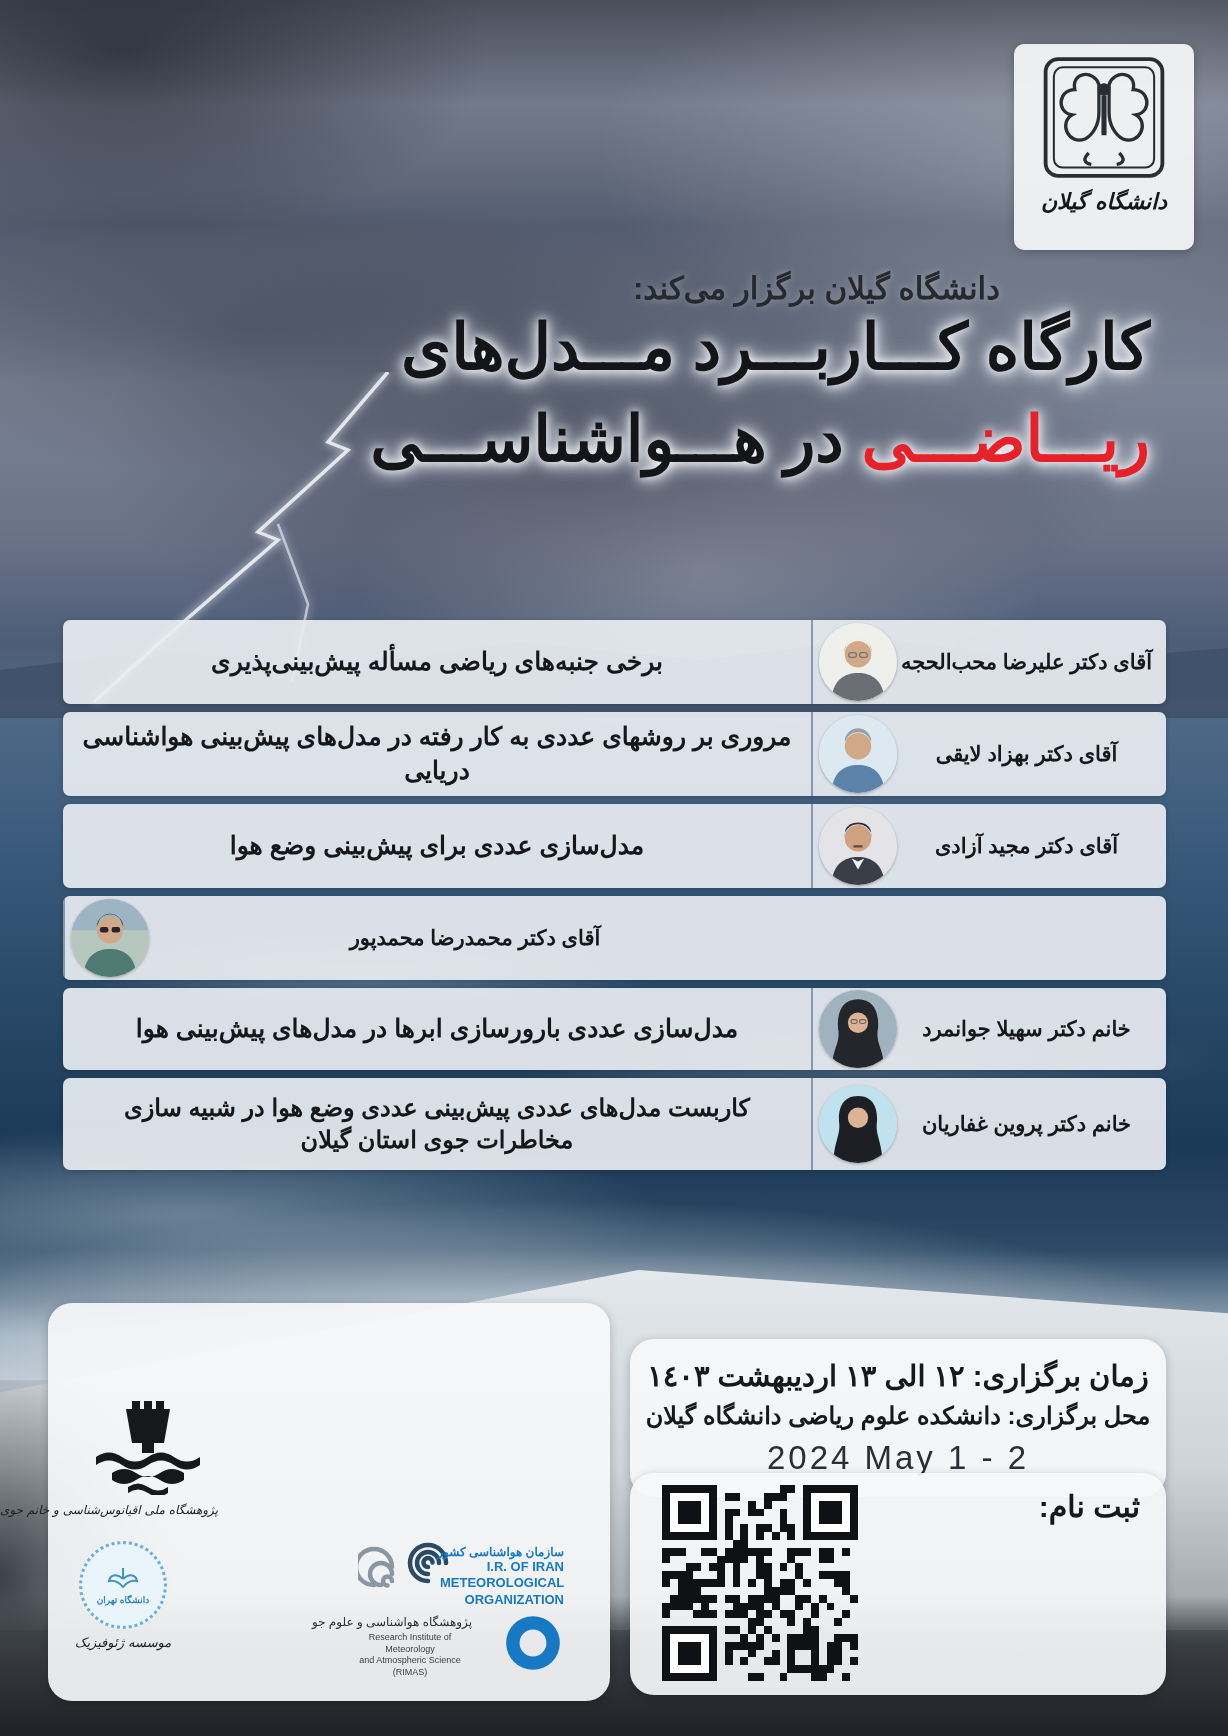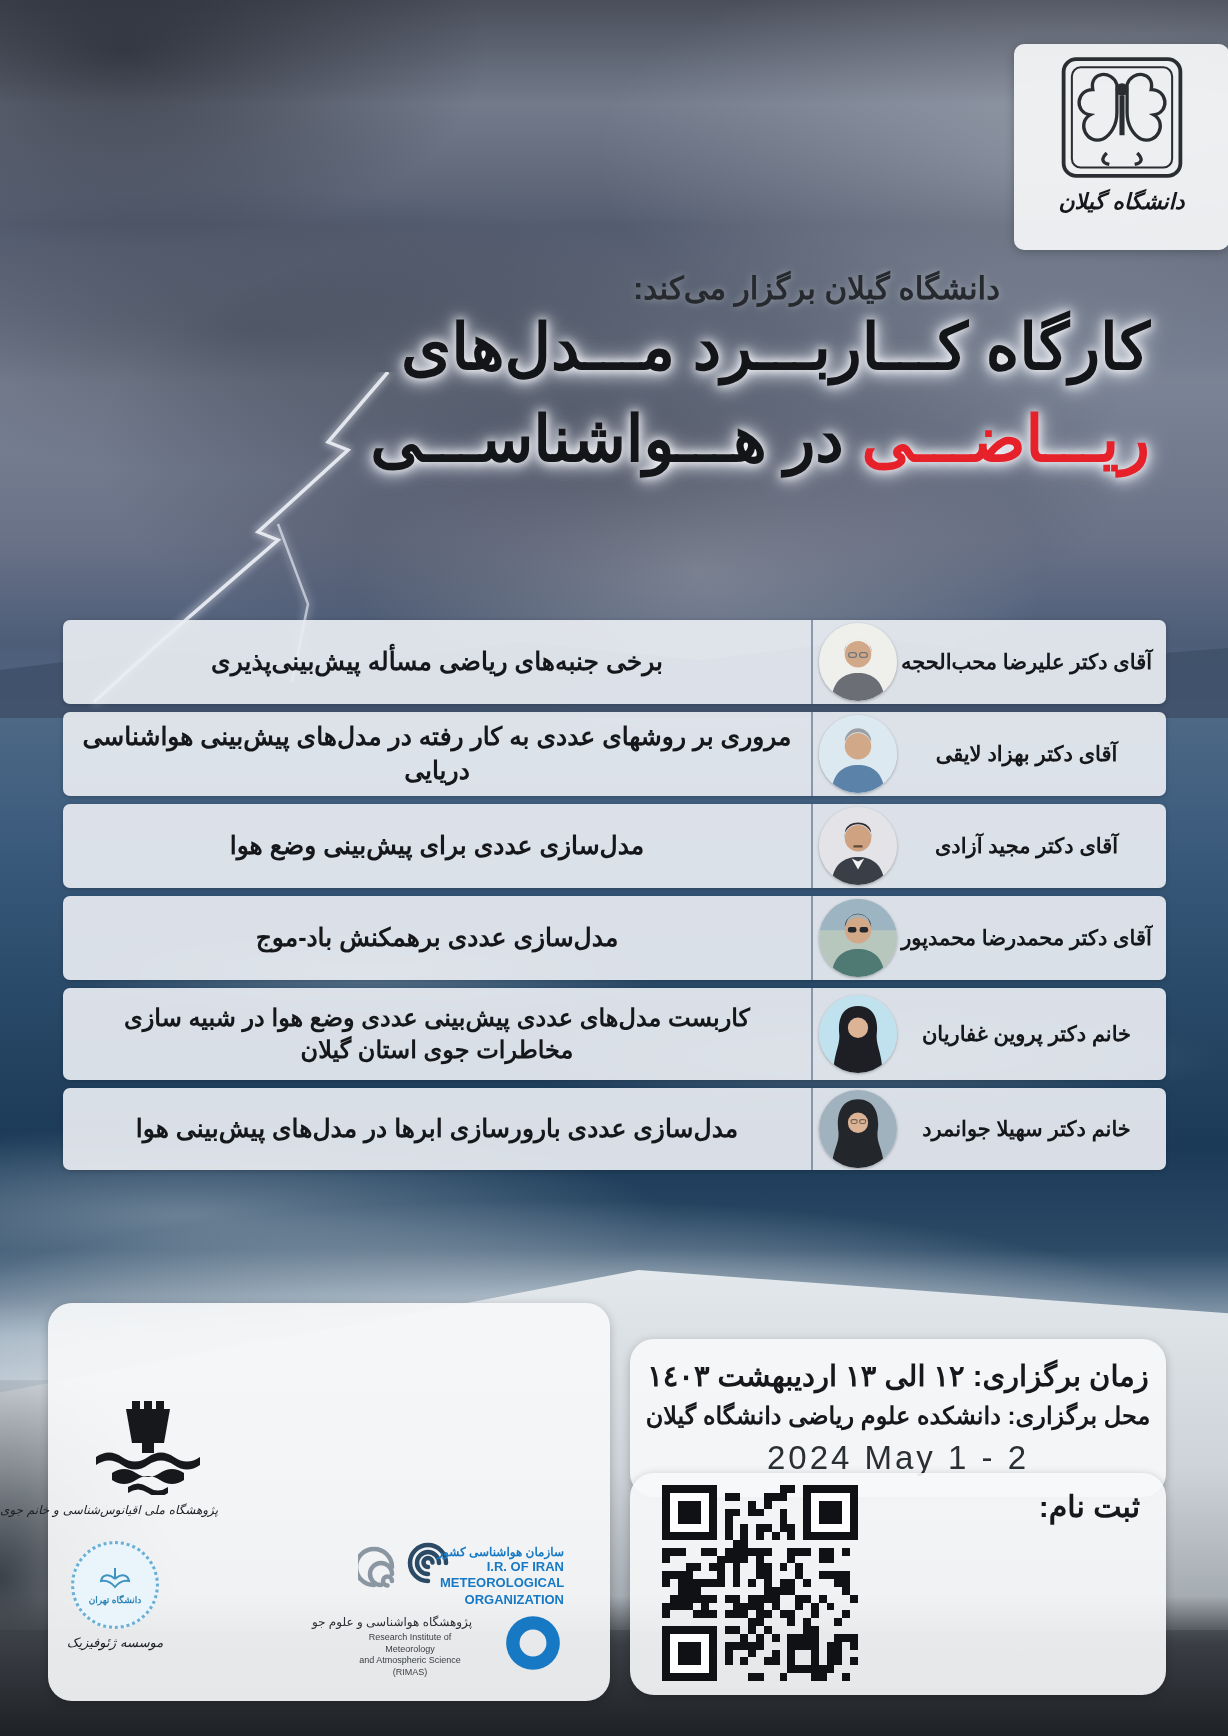--- a/index.html
+++ b/index.html
@@ -30,21 +30,21 @@
     background:linear-gradient(180deg,#e3e8ec, #cdd3d8 55%, #9aa1a8);
     clip-path:polygon(0 34%, 52% 0, 100% 12%, 100% 100%, 0 100%);}
   .rocks{position:absolute;left:0;top:1596px;width:1228px;height:140px;z-index:2;
     background:linear-gradient(180deg, rgba(58,62,68,0), #3a3e44 35%, #1e2125);}
   .rockcorner{position:absolute;left:0;top:1380px;width:260px;height:330px;z-index:1;
     background:radial-gradient(ellipse 240px 300px at 0% 60%, rgba(40,46,54,.85), transparent 75%);}
   svg.mountains{position:absolute;left:0;top:628px;z-index:1;}
   svg.lightning{position:absolute;left:36px;top:372px;z-index:2;}
 
   
-  .uog-box{position:absolute;left:1014px;top:44px;width:215px;height:206px;z-index:5;
+  .uog-box{position:absolute;left:1014px;top:44px;width:180px;height:206px;z-index:5;
     background:rgba(245,246,248,.93);border-radius:10px;box-shadow:0 2px 10px rgba(0,0,0,.25);
     display:flex;flex-direction:column;align-items:center;}
   .uog-emblem{margin-top:10px;}
   .uog-name{font-family:"DejaVu Serif",serif;font-style:italic;font-weight:bold;
     font-size:22px;color:#15171c;margin-top:2px;}
 
   
   .intro{position:absolute;right:228px;top:270px;z-index:5;direction:rtl;
     font-size:31px;font-weight:600;color:#26292e;
     text-shadow:0 0 8px rgba(255,255,255,.35);}
@@ -90,21 +90,21 @@
 
   .reg-label{position:absolute;right:26px;top:16px;direction:rtl;
     font-size:30px;font-weight:bold;color:#17181c;}
   .qr{position:absolute;left:32px;top:12px;width:196px;height:196px;}
 
   
   .logo-item{position:absolute;text-align:center;}
   .inio{left:30px;top:88px;width:140px;}
   .inio-cap{font-family:"DejaVu Serif",serif;font-style:italic;font-size:12px;
     color:#1c1f24;margin-top:4px;white-space:nowrap;}
-  .geo{left:12px;top:238px;width:110px;}
+  .geo{left:20px;top:238px;width:110px;}
   .geo-circle{width:82px;height:82px;margin:0 auto;border-radius:50%;
     border:3px dotted #69aed4;background:#eaf5fb;display:flex;flex-direction:column;
     align-items:center;justify-content:center;color:#2f86b8;}
   .geo-badge{font-size:9px;font-weight:bold;direction:rtl;color:#2f86b8;line-height:1.2;}
   .geo-cap{font-family:"DejaVu Serif",serif;font-style:italic;font-size:13px;color:#1c1f24;margin-top:6px;}
   .windsim{left:102px;top:266px;width:200px;text-align:left;}
   .ws-word{font-size:41px;font-style:italic;font-weight:600;line-height:1;}
   .ws-wind{color:#15505e;}
   .ws-sim{color:#a4bac6;font-weight:400;}
   .ws-power{font-size:20px;font-weight:bold;letter-spacing:13px;color:#27b47e;margin:2px 0 0 6px;}
@@ -225,73 +225,70 @@
             <circle cx="50" cy="40" r="17" fill="#cfa282"></circle>
             <path d="M32,40 a18,18 0 0 1 36,0 l-2,-11 a17,14 0 0 0 -32,0 Z" fill="#2f2f33"></path>
             <rect x="44" y="49" width="12" height="3" rx="1.5" fill="#5c4a3d"></rect>
               </svg>
         </div>
           </div>
         </div>
     </div>
 
     <div class="t-row r-std">
-      <div class="cell">
-          <div class="talk-title">مدل‌سازی عددی برهمکنش باد-موج</div>
-        </div>
       <div class="cell spk">
           <div class="spk-inner">
         <div class="spk-name">آقای دکتر محمدرضا محمدپور</div>
         <div class="avatar">
           <svg width="78" height="78" viewBox="0 0 100 100">
                 <rect width="100" height="100" fill="#b7c7be"></rect>
             <rect x="0" y="0" width="100" height="40" fill="#9db4c2"></rect>
             <path d="M16,102 C16,74 32,64 50,64 C68,64 84,74 84,102 Z" fill="#4e7a73"></path>
             <circle cx="50" cy="40" r="17" fill="#d2a988"></circle>
             <path d="M33,36 a17,17 0 0 1 34,0 l-3,-8 a15,13 0 0 0 -28,0 Z" fill="#3c3833"></path>
             <rect x="37" y="36" width="11" height="7" rx="3" fill="#23262b"></rect>
             <rect x="52" y="36" width="11" height="7" rx="3" fill="#23262b"></rect>
               </svg>
         </div>
           </div>
         </div>
     </div>
 
-    <div class="t-row r-tall">
-      <div class="cell">
-          <div class="talk-title">کاربست مدل‌های عددی پیش‌بینی عددی وضع هوا در شبیه سازی مخاطرات جوی استان گیلان</div>
-        </div>
-      <div class="cell spk">
-          <div class="spk-inner">
-        <div class="spk-name">خانم دکتر پروین غفاریان</div>
-        <div class="avatar">
-          <svg width="78" height="78" viewBox="0 0 100 100">
-                <rect width="100" height="100" fill="#bfe2ee"></rect>
-            <path d="M50,14 C28,14 24,34 26,50 C27,66 20,70 18,102 L82,102 C80,70 73,66 74,50 C76,34 72,14 50,14 Z" fill="#1d1f24"></path>
-            <circle cx="50" cy="42" r="13" fill="#dcb394"></circle>
-              </svg>
-        </div>
-          </div>
-        </div>
-    </div>
-
     <div class="t-row r-last">
       <div class="cell">
           <div class="talk-title">مدل‌سازی عددی بارورسازی ابرها در مدل‌های پیش‌بینی هوا</div>
         </div>
       <div class="cell spk">
           <div class="spk-inner">
         <div class="spk-name">خانم دکتر سهیلا جوانمرد</div>
         <div class="avatar">
           <svg width="78" height="78" viewBox="0 0 100 100">
                 <rect width="100" height="100" fill="#9fb2bd"></rect>
             <path d="M50,12 C26,12 22,36 25,54 C26,70 18,74 16,102 L84,102 C82,74 74,70 75,54 C78,36 74,12 50,12 Z" fill="#23262b"></path>
             <circle cx="50" cy="42" r="13" fill="#dcb394"></circle>
             <rect x="41" y="38" width="8" height="5" rx="2.5" fill="none" stroke="#6e6258" stroke-width="1.4"></rect>
             <rect x="52" y="38" width="8" height="5" rx="2.5" fill="none" stroke="#6e6258" stroke-width="1.4"></rect>
+              </svg>
+        </div>
+          </div>
+        </div>
+    </div>
+
+    <div class="t-row r-tall">
+      <div class="cell">
+          <div class="talk-title">کاربست مدل‌های عددی پیش‌بینی عددی وضع هوا در شبیه سازی مخاطرات جوی استان گیلان</div>
+        </div>
+      <div class="cell spk">
+          <div class="spk-inner">
+        <div class="spk-name">خانم دکتر پروین غفاریان</div>
+        <div class="avatar">
+          <svg width="78" height="78" viewBox="0 0 100 100">
+                <rect width="100" height="100" fill="#bfe2ee"></rect>
+            <path d="M50,14 C28,14 24,34 26,50 C27,66 20,70 18,102 L82,102 C80,70 73,66 74,50 C76,34 72,14 50,14 Z" fill="#1d1f24"></path>
+            <circle cx="50" cy="42" r="13" fill="#dcb394"></circle>
               </svg>
         </div>
           </div>
         </div>
     </div>
 
   </div>
 
   <div class="box logos-box">
 

